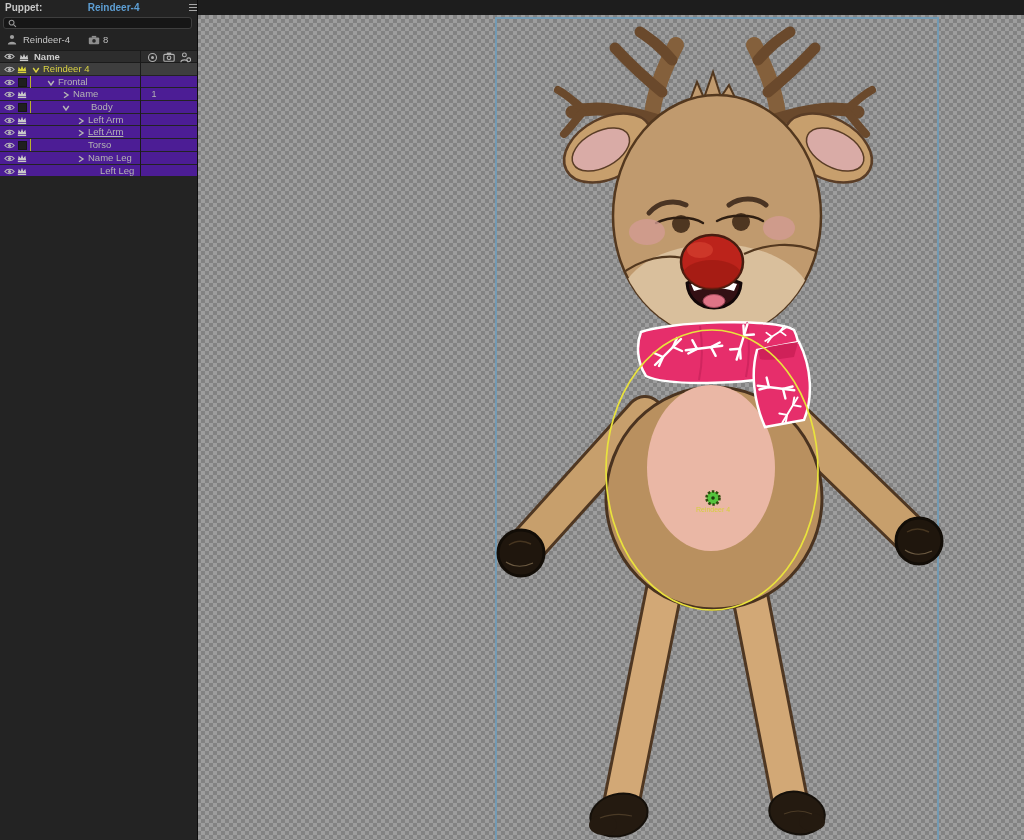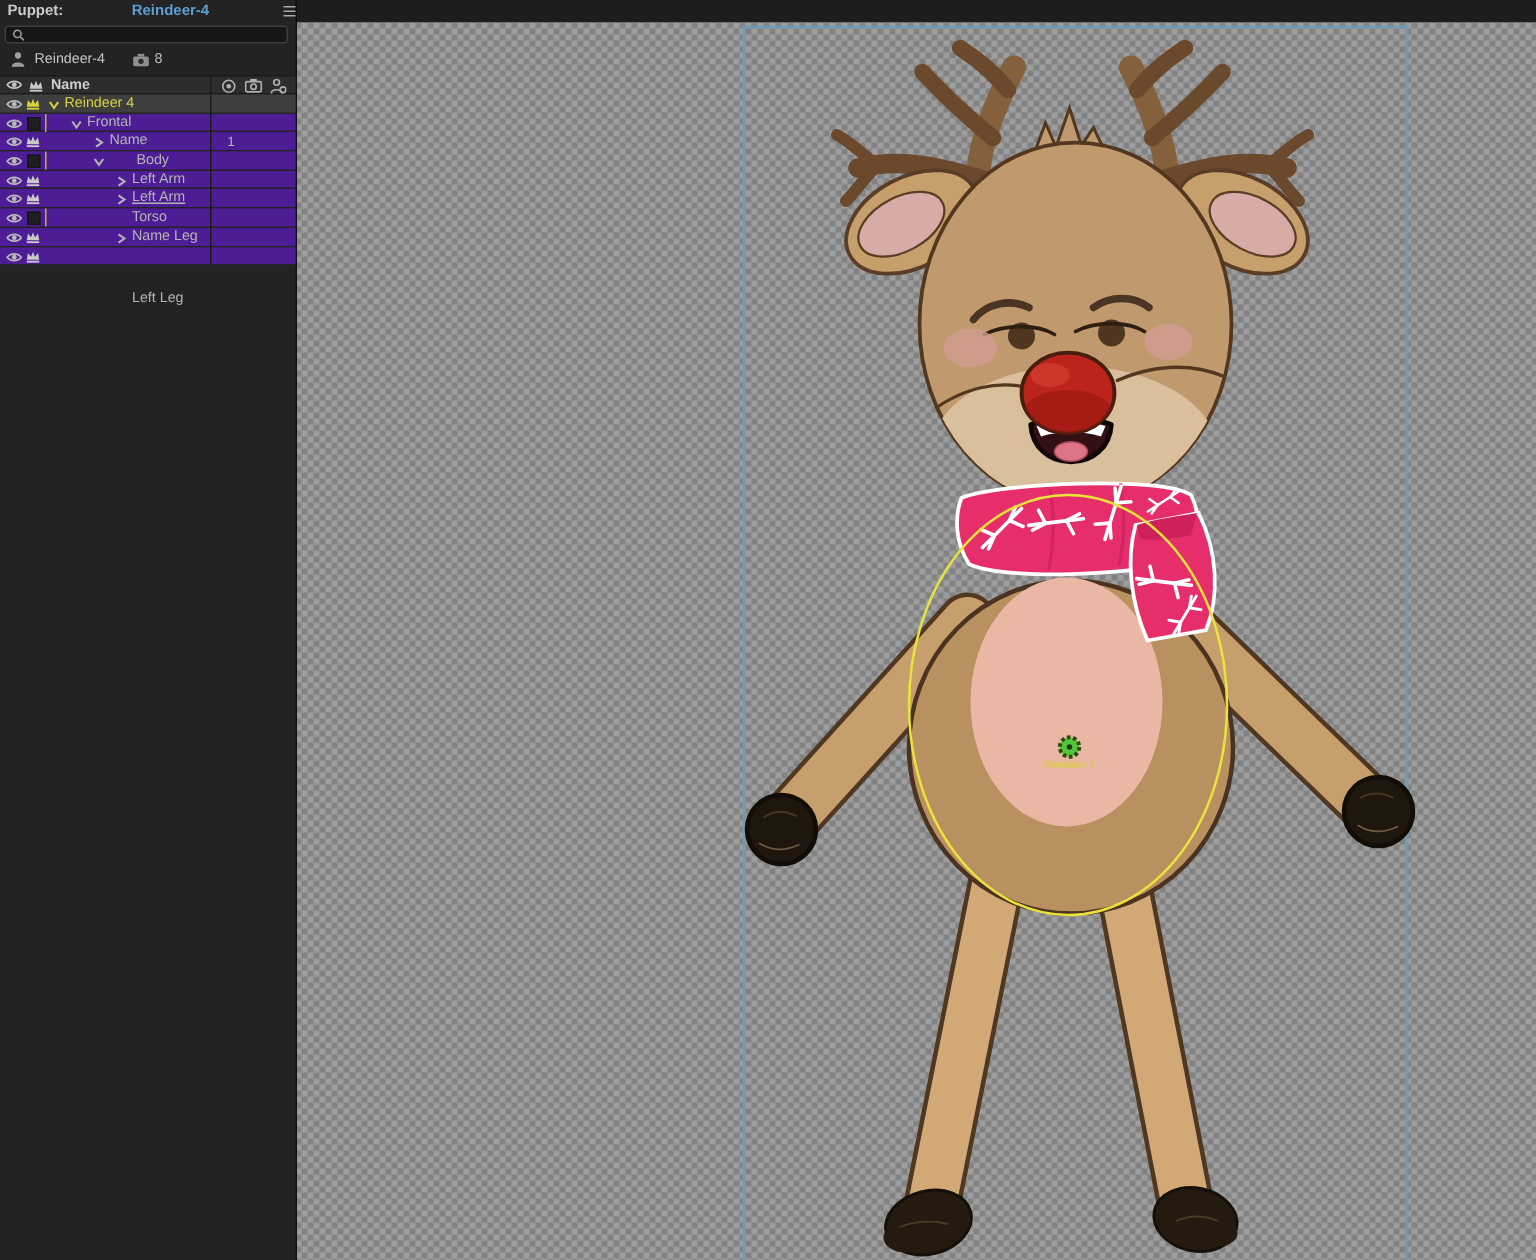--- a/index.html
+++ b/index.html
@@ -294,21 +294,21 @@
               <path d="M0.8,4 C3,1 8,1 10.2,4 C8,7 3,7 0.8,4 Z" fill="none" stroke="#b8b8b8" stroke-width="1.1"></path>
               <circle cx="5.5" cy="4" r="1.6" fill="#b8b8b8"></circle>
             </svg>
           </span>
           <span class="crown">
             <svg width="12" height="10" viewBox="0 0 14 12">
               <path d="M2,8.6 L3,3.2 L5.4,6.2 L7,2.2 L8.6,6.2 L11,3.2 L12,8.6 Z" fill="#c9c9c9"></path>
               <rect x="2" y="9.4" width="10" height="1.5" fill="#c9c9c9"></rect>
             </svg>
           </span>
-          <span class="lbl" style="left: 88px; margin-top: 28px;">Left Leg</span>
+          <span class="lbl" style="left: 100px;">Left Leg</span>
         </div>
       </div>
   </div>
 
   <div id="canvas">
     <div id="topstrip"></div>
     <div id="checker"></div>
     <div class="guide-v" id="guide-left"></div>
     <div class="guide-v" id="guide-right"></div>
     <div class="guide-h" id="guide-top"></div>

